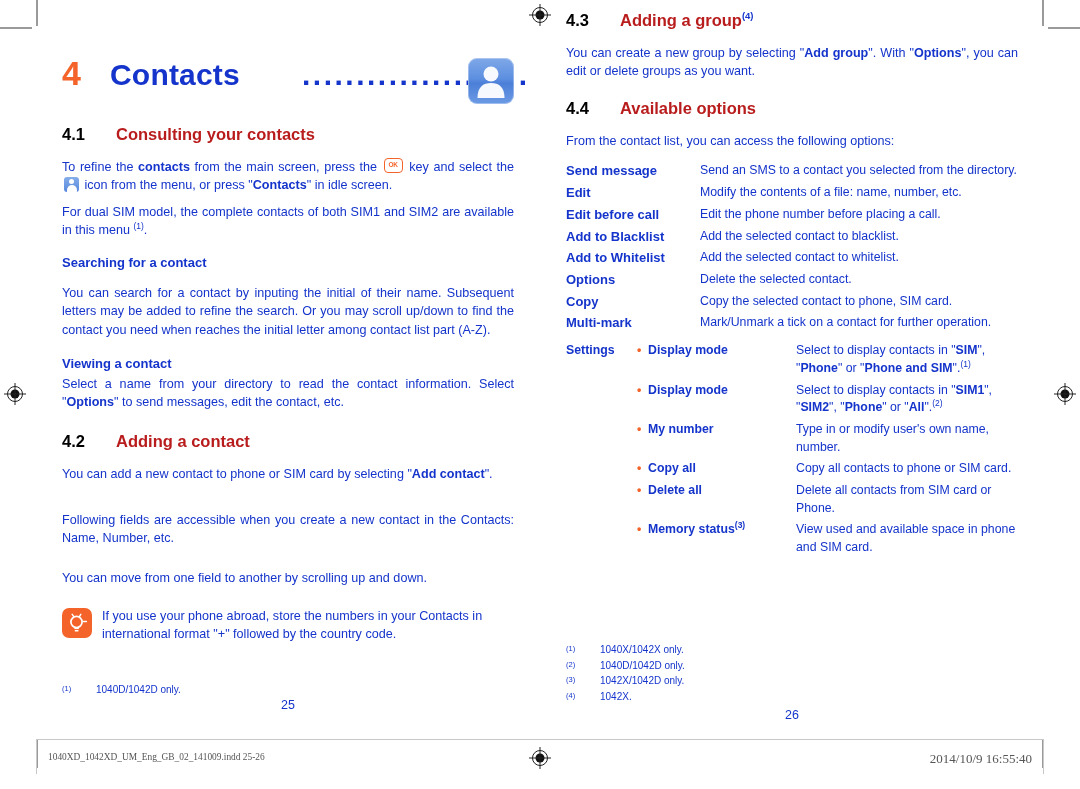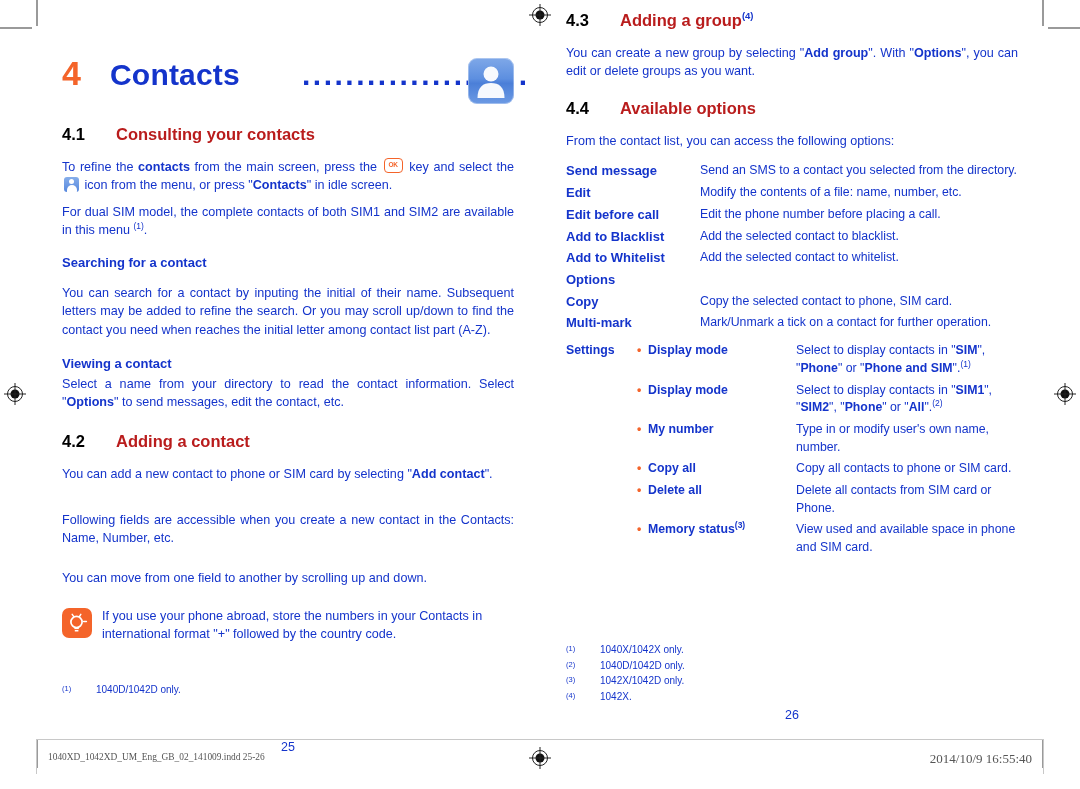--- a/index.html
+++ b/index.html
@@ -444,21 +444,21 @@
       <p class="tip-text">If you use your phone abroad, store the numbers in your Contacts in international format "+" followed by the country code.</p>
     </div>
 
     <div class="footnotes" style="top:632px; left:0;">
       <div class="fn">
         <span class="fn-mark">(1)</span>
         <span class="fn-text">1040D/1042D only.</span>
       </div>
     </div>
 
-    <div class="pagenum" style="top:690px; left:0;">25</div>
+    <div class="pagenum" style="top:648px; left:0;">25</div>
   </div>
 
   <div class="col col-right" style="top:12px;">
 
     <h2 class="sec">
       <span class="sec-num">4.3</span><span class="sec-title">Adding a group</span><span class="sec-sup">(4)</span>
     </h2>
 
     <p class="body"><span>You can create a new group by selecting "</span><b>Add group</b><span>". With "</span><b>Options</b><span>", you can edit or delete groups as you want.</span></p>
 
@@ -484,20 +484,21 @@
       <div class="optrow">
         <div class="opt-term">Add to Blacklist</div>
         <div class="opt-def">Add the selected contact to blacklist.</div>
       </div>
       <div class="optrow">
         <div class="opt-term">Add to Whitelist</div>
         <div class="opt-def">Add the selected contact to whitelist.</div>
       </div>
       <div class="optrow">
         <div class="opt-term">Options</div>
+        <div class="opt-def">Delete the selected contact.</div>
       </div>
       <div class="optrow">
         <div class="opt-term">Copy</div>
         <div class="opt-def">Copy the selected contact to phone, SIM card.</div>
       </div>
       <div class="optrow">
         <div class="opt-term">Multi-mark</div>
         <div class="opt-def">Mark/Unmark a tick on a contact for further operation.</div>
       </div>
     </div>

